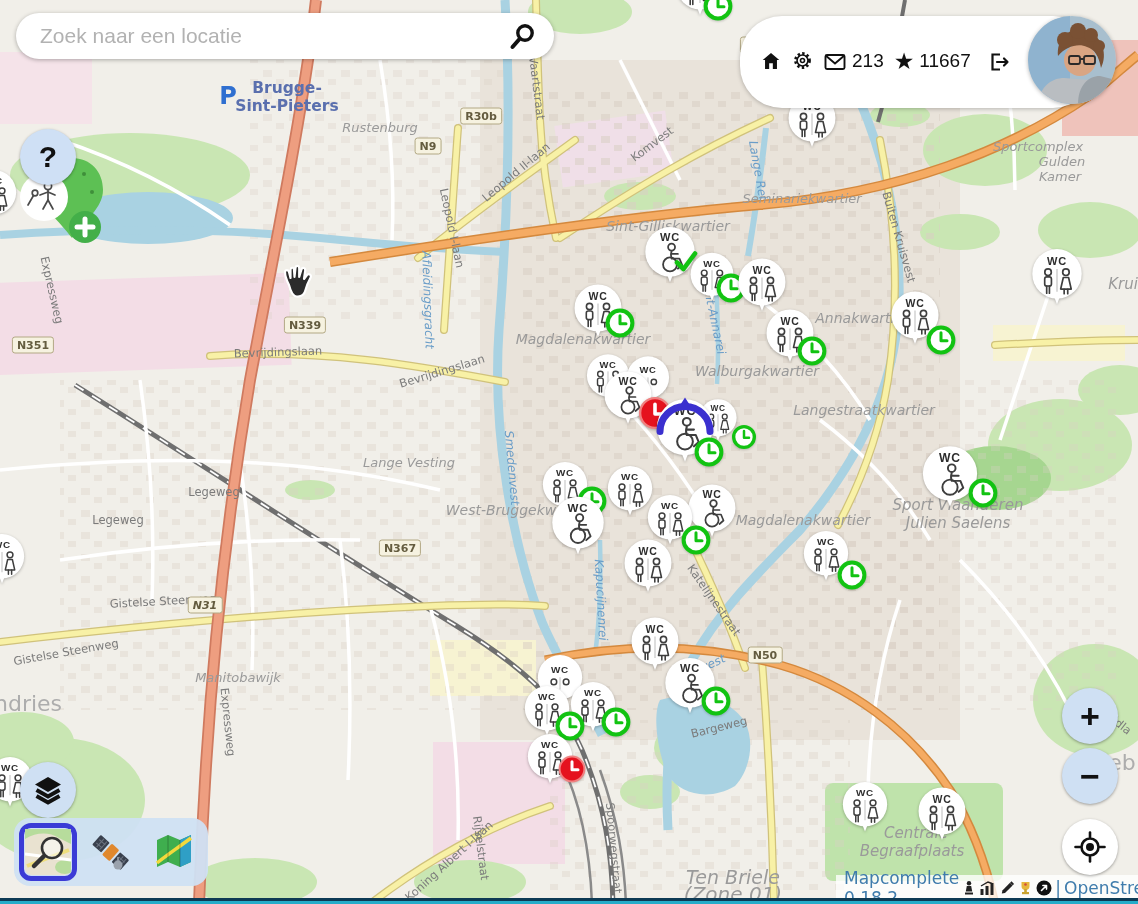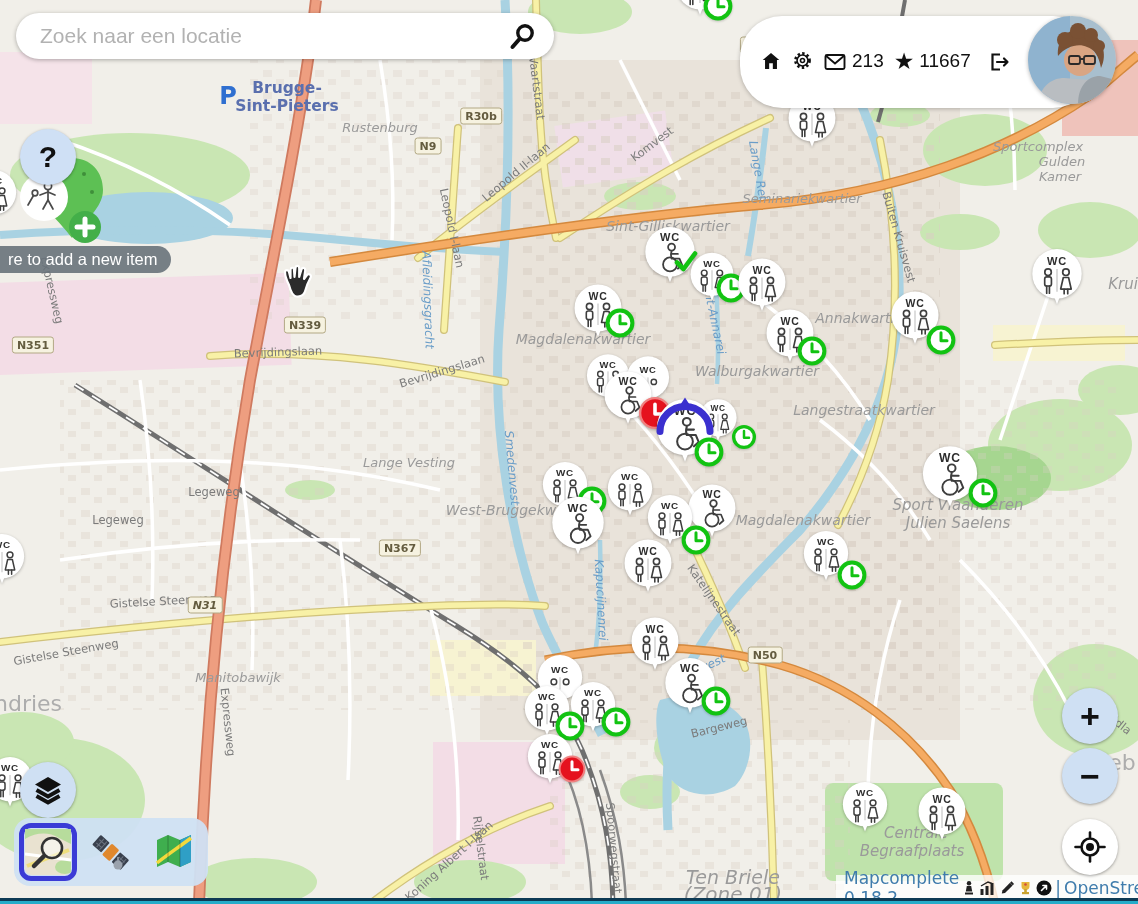--- a/index.html
+++ b/index.html
@@ -1084,23 +1084,20 @@
       <circle cx="81" cy="79" r="16" fill="#43af49"></circle>
       <g stroke="#fff" stroke-width="5" stroke-linecap="round">
         <line x1="73" y1="79" x2="89" y2="79"></line>
           <line x1="81" y1="71" x2="81" y2="87"></line>
       </g>
     </svg>
   </div>
   <div class="circle-btn help-btn">
     <span>?</span>
   </div>
-  <div class="tooltip">
-    <span>re to add a new item</span>
-  </div>
 
   <div class="circle-btn layers-btn">
     <span style="display:flex">
       <svg width="32" height="32" viewBox="0 0 32 32">
         <path d="M16,3 L29,10.5 L16,18 L3,10.5 Z" fill="#111"></path>
         <path d="M4.5,16 L16,22.5 L27.5,16" fill="none" stroke="#111" stroke-width="4"></path>
         <path d="M4.5,22 L16,28.5 L27.5,22" fill="none" stroke="#111" stroke-width="4"></path>
       </svg>
     </span>
   </div>

